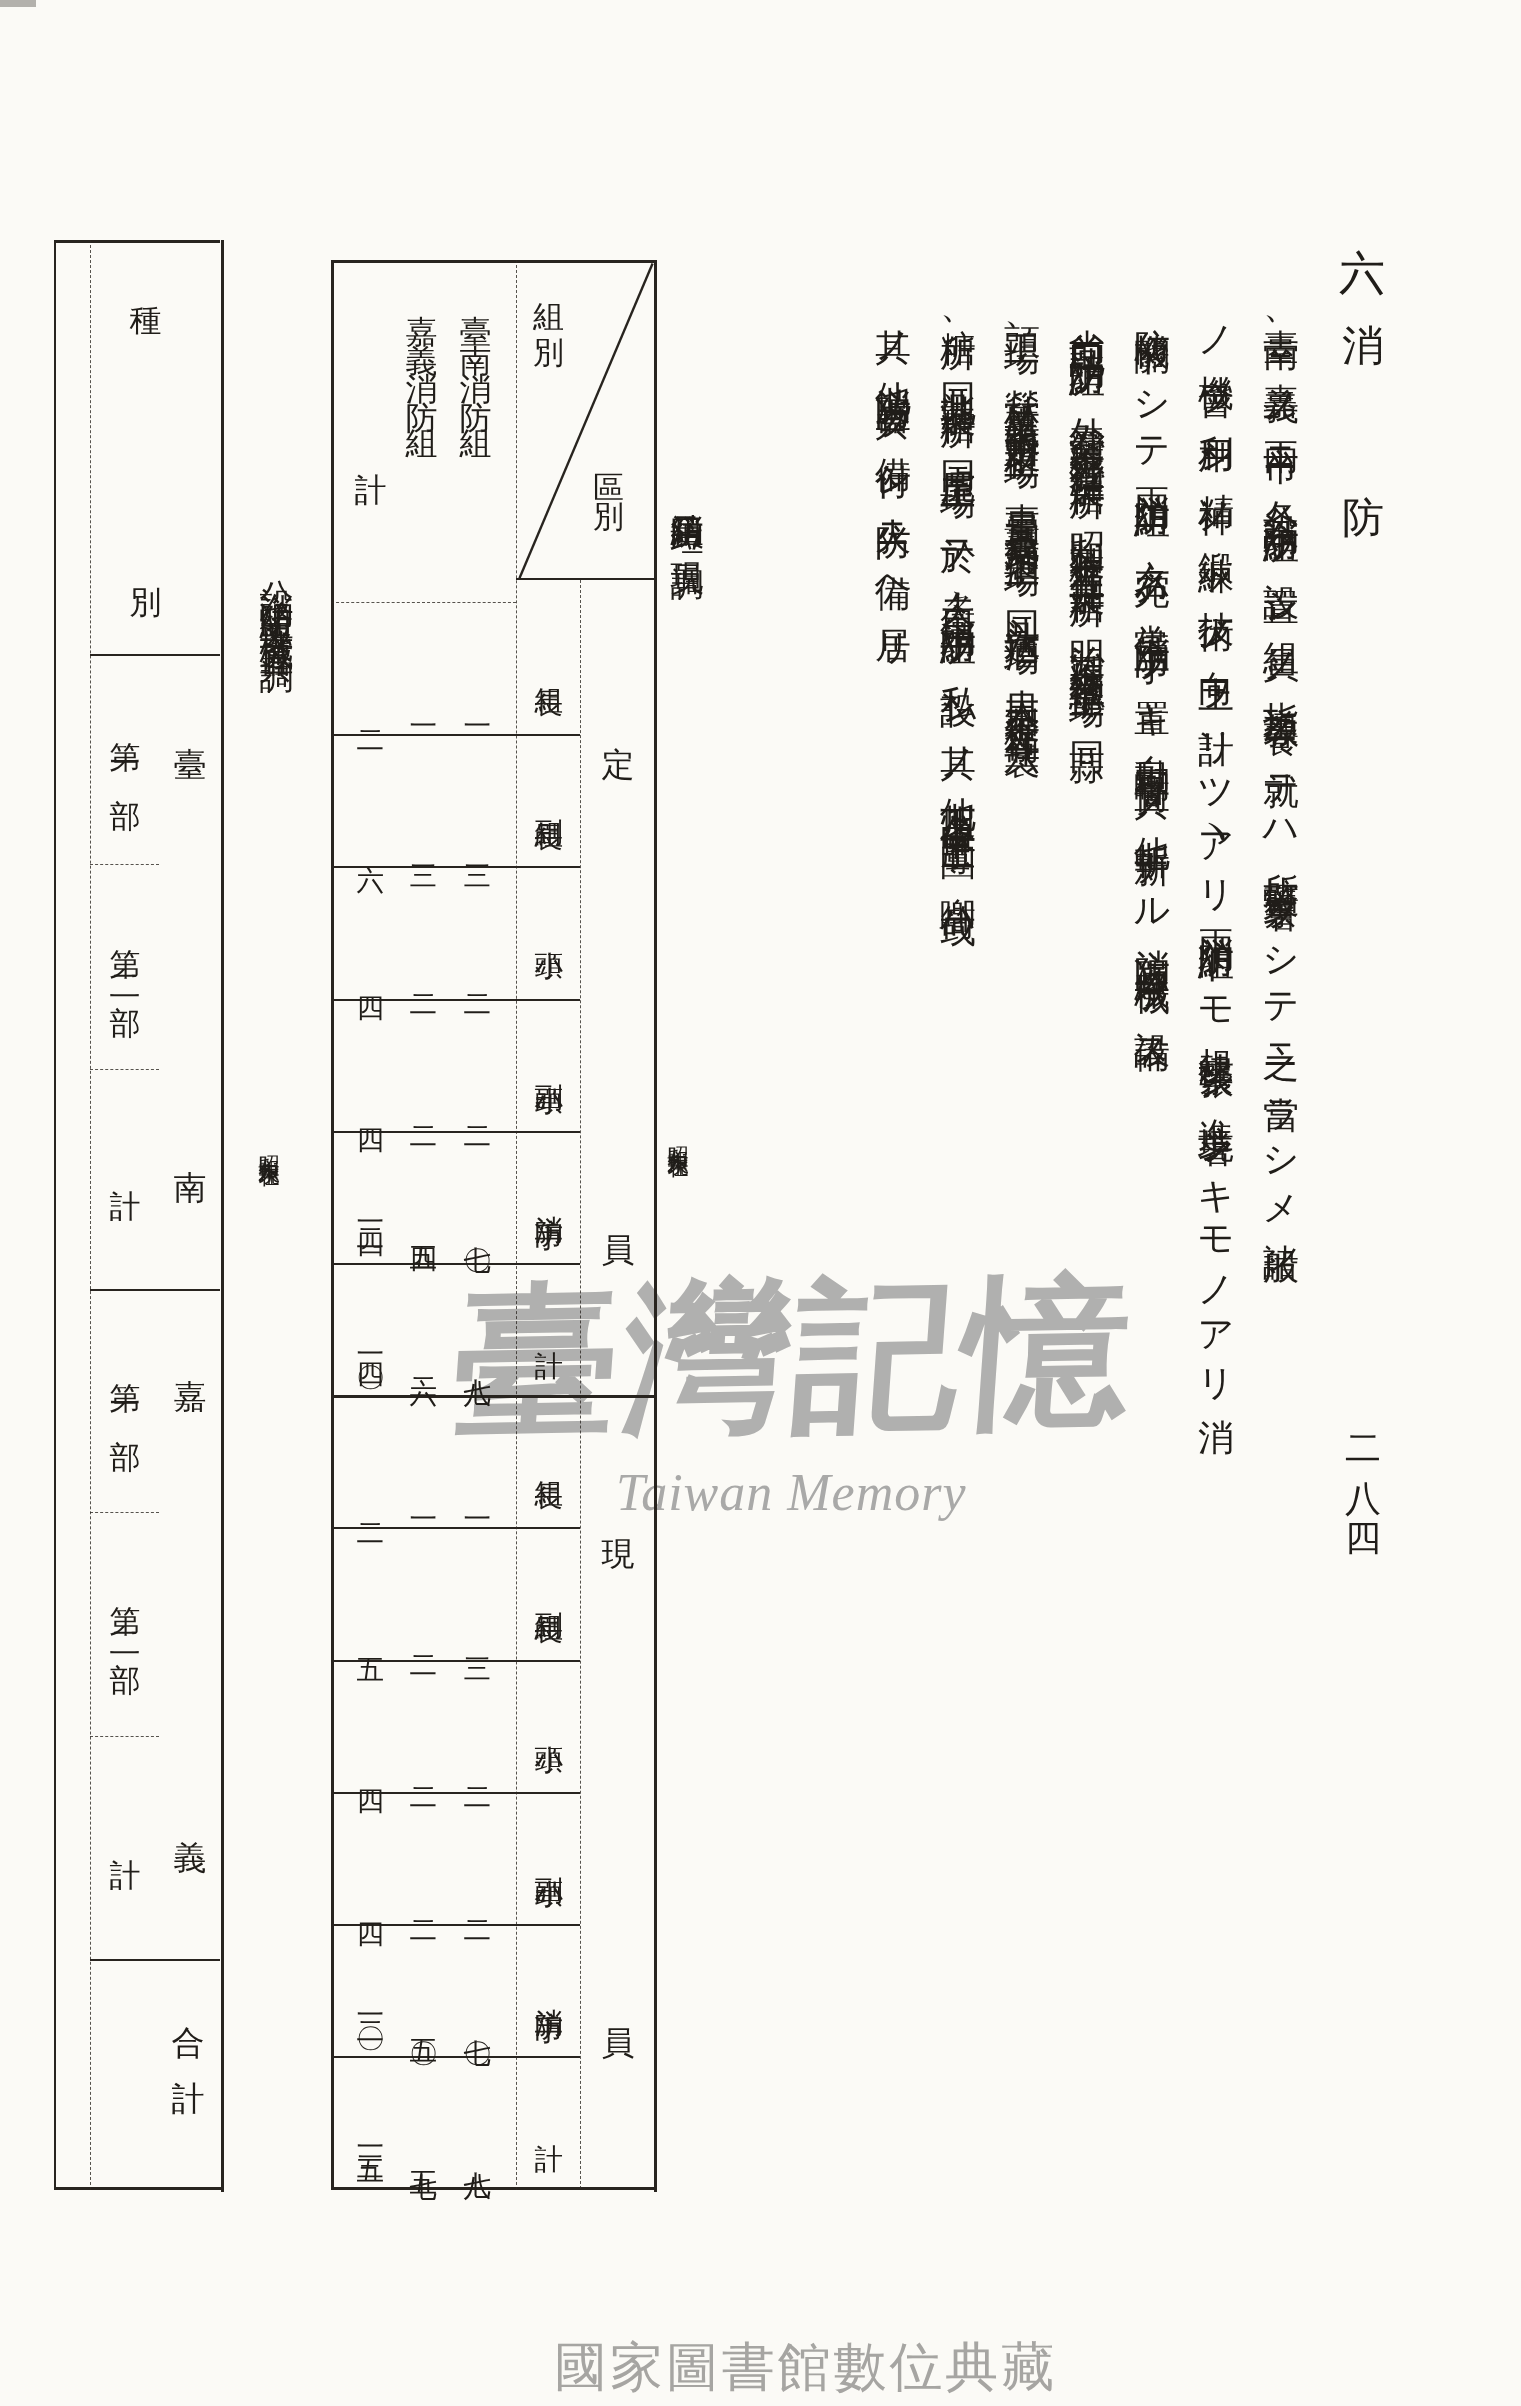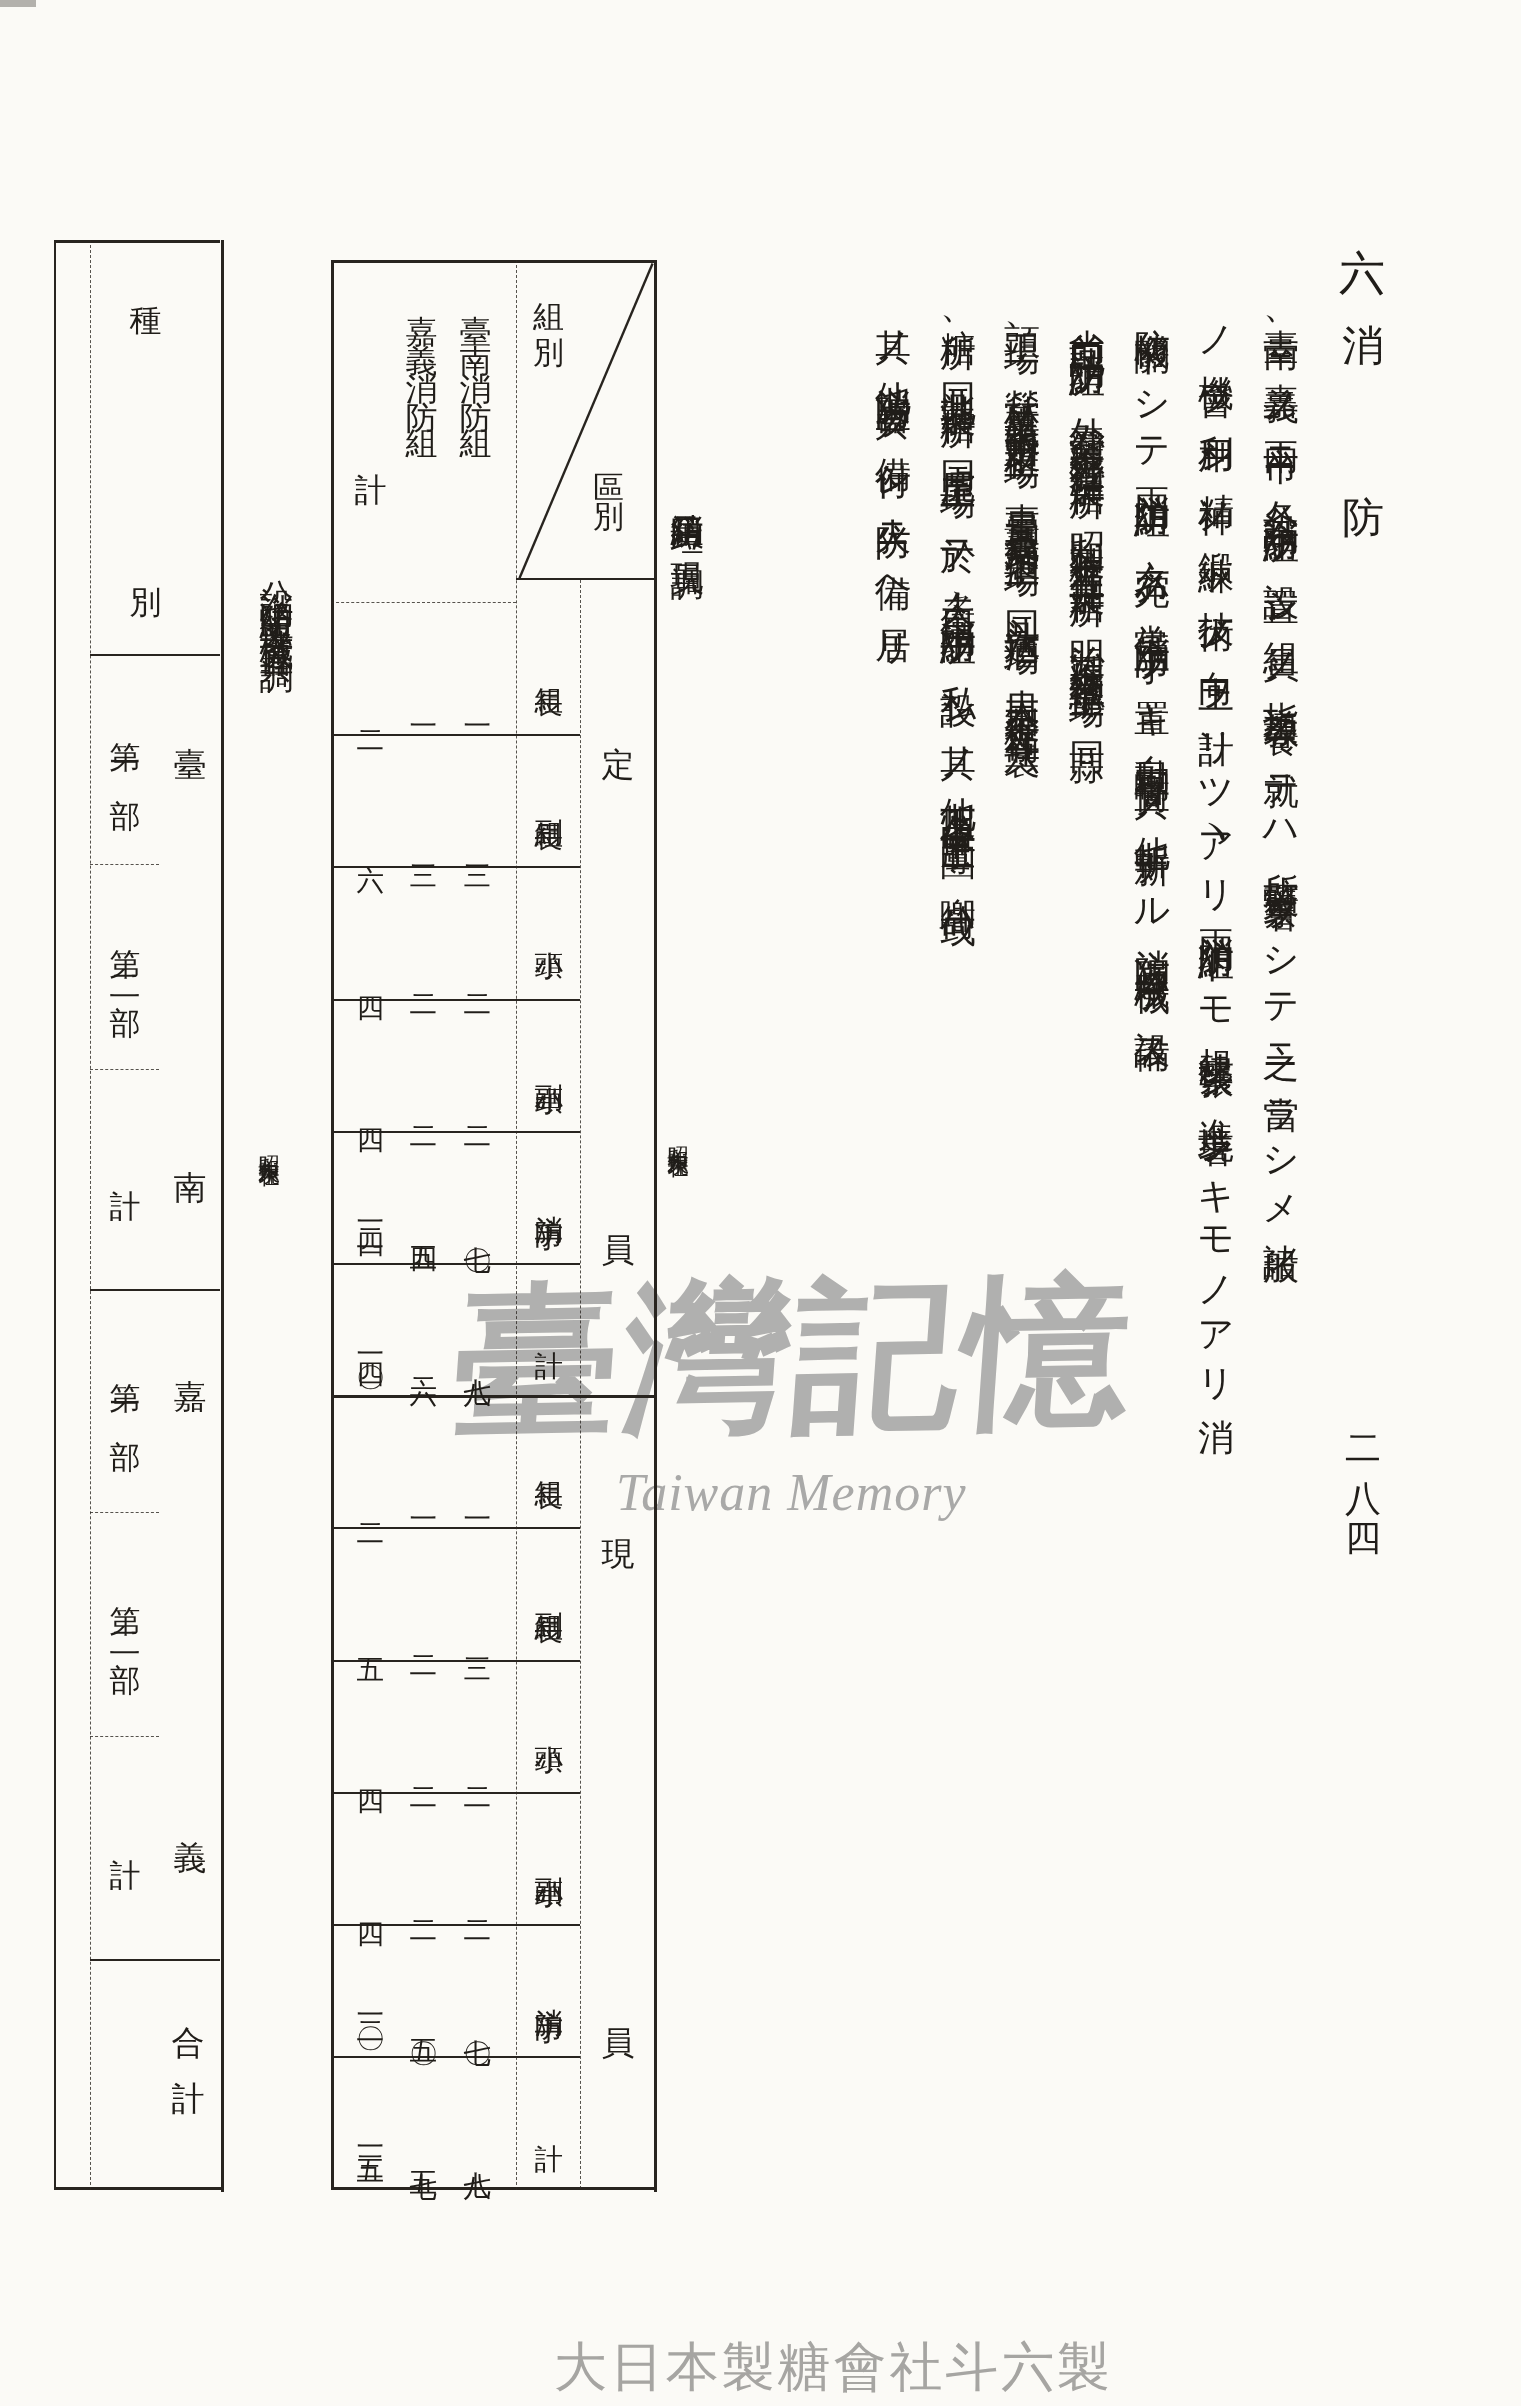--- a/index.html
+++ b/index.html
@@ -40,21 +40,21 @@
 
   <div class="vtext ink" style="left:1345px;top:1410px;font-size:36px;letter-spacing:43px;">二八四</div>
 
   <div id="members-table"></div>
   <div id="equipment-table"></div>
 
   <svg class="overlay" width="1522" height="2406" viewBox="0 0 1600 2530">
     <line x1="686" y1="277" x2="546" y2="608" stroke="#28241f" stroke-width="2.5"></line>
   </svg>
 
-  <div class="abs" id="stamp">大日本製糖會社斗六製</div>
+  <div class="abs" id="stamp">國家圖書館數位典藏</div>
 <div class="vtext ink" style="left: 1339px; top: 211px; font-size: 46px; letter-spacing: 0px;">六</div>
     <div class="vtext ink" style="left: 1342px; top: 291px; font-size: 42px; letter-spacing: 0px;">消</div>
     <div class="vtext ink" style="left: 1342px; top: 462px; font-size: 42px; letter-spacing: 0px;">防</div>
     <div class="vtext ink" style="left: 1263px; top: 300px; font-size: 36px; letter-spacing: 6px;">臺南、嘉義ノ兩市ニ各公設消防組ヲ設置シ組員ノ指導教養ニ就テハ所轄警察署ヲシテ之ニ當ラシメ諸般</div>
     <div class="vtext ink" style="left: 1198px; top: 300px; font-size: 36px; letter-spacing: 6px;">ノ機會ヲ利用シ精神ノ鍛練ト技術ノ向上ヲ計リツヽアリ兩消防組トモ規律緊張シ進境著シキモノアリ消</div>
     <div class="vtext ink" style="left: 1134px; top: 300px; font-size: 36px; letter-spacing: 6px;">防機關トシテ兩消防組ニ六名宛ノ常備消防手ヲ置キ自動車喞筒其ノ他斬新ナル消防器具機械ヲ設備ス</div>
     <div class="vtext ink" style="left: 1069px; top: 300px; font-size: 36px; letter-spacing: 6px;">尙前記二消防組ノ外臺灣製糖會社灣裡製糖所、昭和製糖會社玉井製糖所、明治製糖會社總爺工場、同蒜</div>
     <div class="vtext ink" style="left: 1004px; top: 300px; font-size: 36px; letter-spacing: 6px;">頭工場、營林所嘉義出張所製材工場、專賣局嘉義支局製酒工場、同斗六造酒場、大日本製糖會社斗六製</div>
     <div class="vtext ink" style="left: 940px; top: 300px; font-size: 36px; letter-spacing: 6px;">糖所、同北港製糖所、同虎尾工場ニ於テ夫々自衞上消防組ヲ私設シ其ノ他州下各保甲壯丁團ニ喞筒或ハ</div>
     <div class="vtext ink" style="left: 875px; top: 300px; font-size: 36px; letter-spacing: 6px;">其ノ他消防器具ヲ備付シ火防ニ備ヘ居リ</div>

